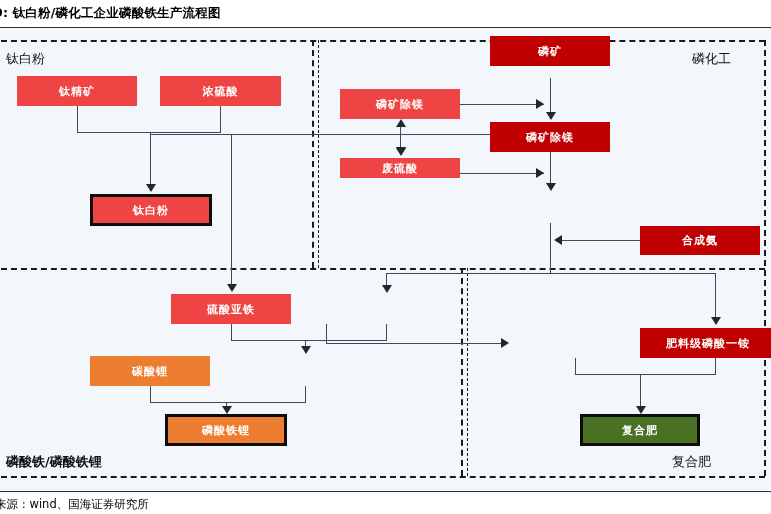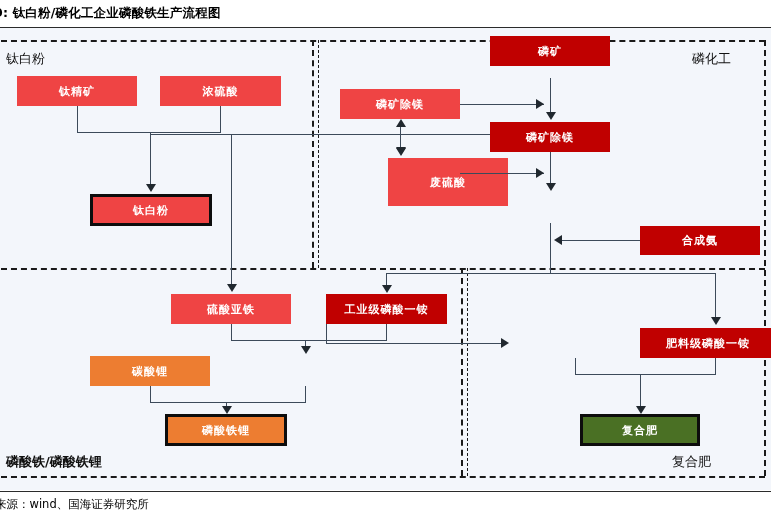--- a/index.html
+++ b/index.html
@@ -113,21 +113,21 @@
 
     <div class="ln lv" style="left:150px;top:104px;height:54px;"></div>
     <div class="arrow ar-down" style="left:146px;top:156px;"></div>
 
     <div class="ln lh" style="left:150px;top:106px;width:460px;"></div>
 
     <div class="ln lv" style="left:231px;top:106px;height:152px;"></div>
     <div class="arrow ar-down" style="left:227px;top:256px;"></div>
 
     <div class="node n-blue" style="left:340px;top:61px;width:120px;height:30px;">磷矿除镁</div>
-    <div class="node n-blue" style="left:340px;top:130px;width:120px;height:48px;margin-left:48px;">废硫酸</div>
+    <div class="node n-blue" style="left:340px;top:130px;width:120px;height:20px;">废硫酸</div>
     <div class="node n-red" style="left:490px;top:8px;width:120px;height:30px;">磷矿</div>
     <div class="node n-red" style="left:490px;top:94px;width:120px;height:30px;">磷矿除镁</div>
     <div class="node n-red" style="left:640px;top:198px;width:120px;height:29px;">合成氨</div>
 
     <div class="ln lv" style="left:400px;top:106px;height:16px;"></div>
     <div class="arrow ar-down" style="left:396px;top:120px;"></div>
 
     <div class="ln lv" style="left:400px;top:95px;height:32px;"></div>
     <div class="arrow ar-up" style="left:396px;top:91px;"></div>
     <div class="arrow ar-down" style="left:396px;top:119px;"></div>
@@ -149,21 +149,20 @@
 
     <div class="ln lv" style="left:550px;top:195px;height:50px;"></div>
 
     <div class="ln lh" style="left:386px;top:245px;width:330px;"></div>
     <div class="ln lv" style="left:386px;top:245px;height:14px;"></div>
     <div class="arrow ar-down" style="left:382px;top:257px;"></div>
     <div class="ln lv" style="left:715px;top:245px;height:46px;"></div>
     <div class="arrow ar-down" style="left:711px;top:289px;"></div>
 
     <div class="node n-blue" style="left:171px;top:266px;width:120px;height:30px;">硫酸亚铁</div>
-    <div class="node n-red" style="left:326px;top:266px;width:121px;height:30px;">工业级磷酸一铵</div>
     <div class="node n-orange" style="left:90px;top:328px;width:120px;height:30px;">碳酸锂</div>
     <div class="node n-orange n-emph" style="left:165px;top:386px;width:122px;height:32px;">磷酸铁锂</div>
 
     <div class="ln lv" style="left:231px;top:296px;height:16px;"></div>
     <div class="ln lv" style="left:386px;top:296px;height:16px;"></div>
     <div class="ln lh" style="left:231px;top:312px;width:156px;"></div>
     <div class="ln lv" style="left:305px;top:312px;height:8px;"></div>
     <div class="arrow ar-down" style="left:301px;top:318px;"></div>
 
     <div class="ln lv" style="left:150px;top:358px;height:16px;"></div>

